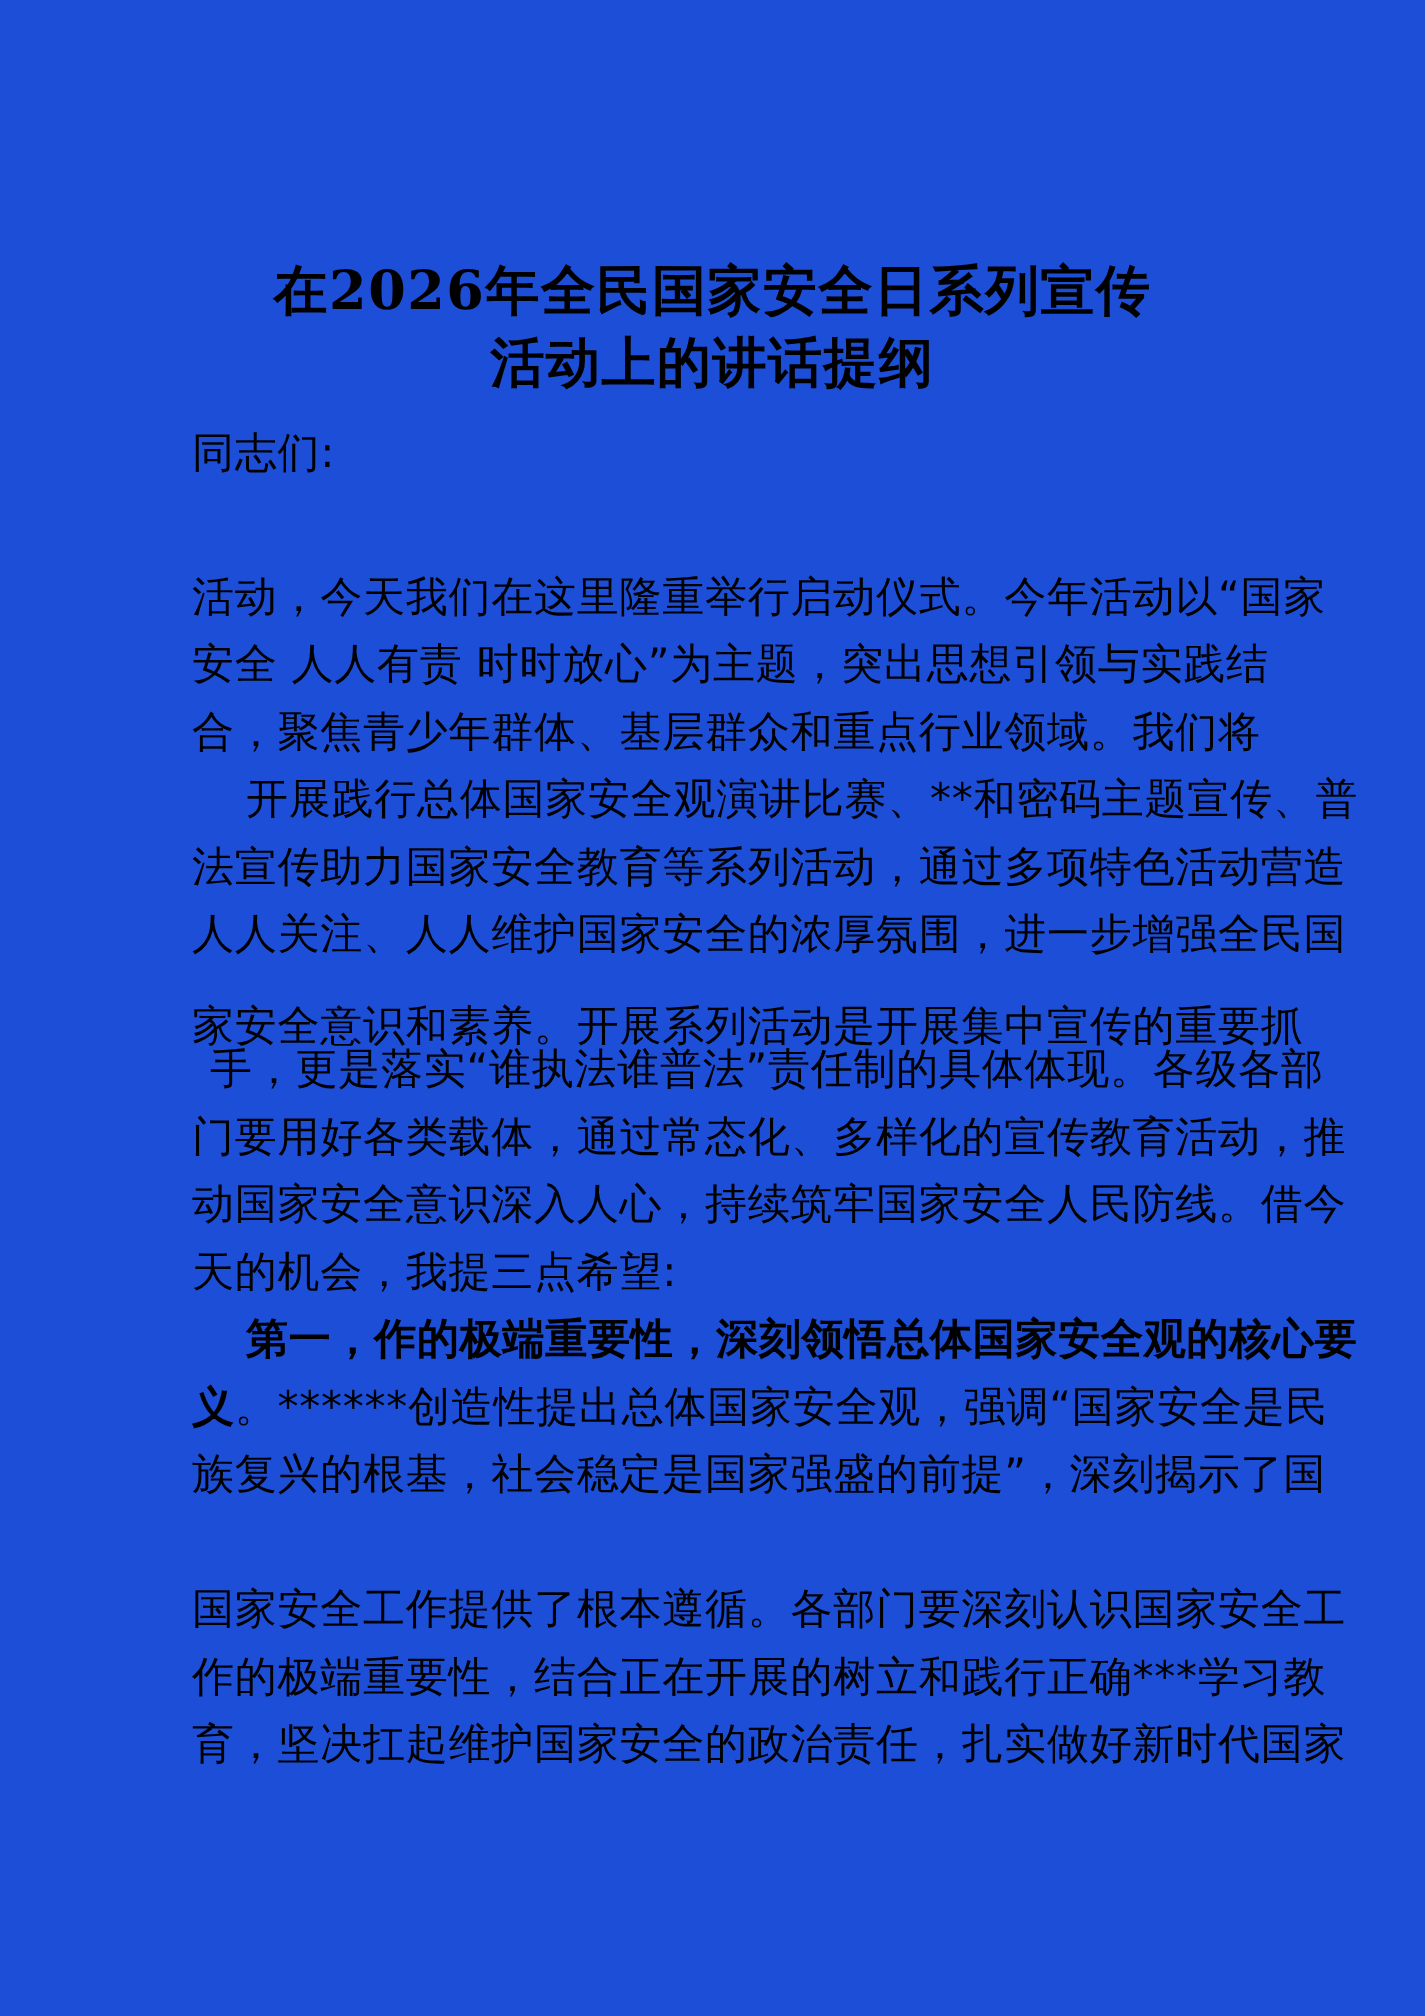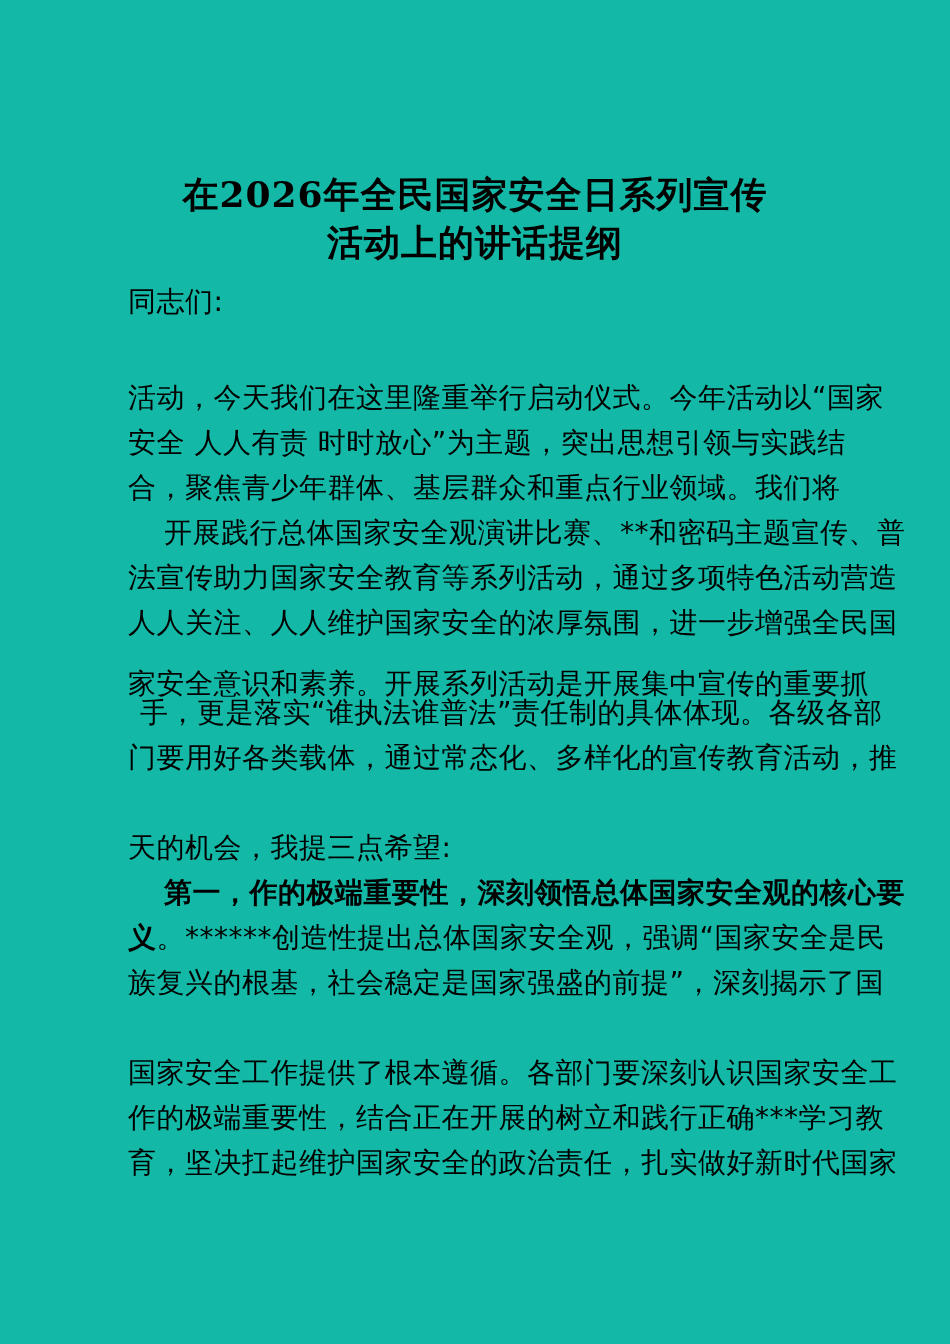--- a/index.html
+++ b/index.html
@@ -1,17 +1,17 @@
 <!DOCTYPE html>
 <html><head>
 <meta charset="utf-8">
 <style>
   html, body { margin: 0; padding: 0; background: #ffffff; }
   body { width: 950px; height: 1344px; overflow: hidden; position: relative; color: #000; }
-  .page { position: absolute; left: 0; top: 0; width: 950px; height: 1344px; background: #14b8a6; }
+  .page { position: absolute; left: 0; top: 0; width: 950px; height: 1344px; background: #1d4ed8; }
   .title {
     position: absolute; left: 0; width: 950px; text-align: center;
     font-family: "DejaVu Serif", "Liberation Serif", serif;
     font-weight: bold; font-size: 36px; line-height: 44px; letter-spacing: 1px;
   }
   .t1 { top: 172px; }
   .t2 { top: 220px; }
   .line {
     position: absolute; left: 128px; width: 700px; white-space: nowrap;
     font-family: "DejaVu Sans", "Liberation Sans", sans-serif;
@@ -30,20 +30,21 @@
 
   <div class="line" style="top:381px;">活动，今天我们在这里隆重举行启动仪式。今年活动以“国家</div>
   <div class="line" style="top:426px;">安全 人人有责 时时放心”为主题，突出思想引领与实践结</div>
   <div class="line" style="top:471px;">合，聚焦青少年群体、基层群众和重点行业领域。我们将</div>
   <div class="line" style="top:516px; left:164px;">开展践行总体国家安全观演讲比赛、**和密码主题宣传、普</div>
   <div class="line" style="top:561px;">法宣传助力国家安全教育等系列活动，通过多项特色活动营造</div>
   <div class="line" style="top:606px;">人人关注、人人维护国家安全的浓厚氛围，进一步增强全民国</div>
   <div class="line" style="top:636px;margin-top:31px;">家安全意识和素养。开展系列活动是开展集中宣传的重要抓</div>
   <div class="line" style="top:696px;margin-left:12px;">手，更是落实“谁执法谁普法”责任制的具体体现。各级各部</div>
   <div class="line" style="top:741px;text-align:right;">门要用好各类载体，通过常态化、多样化的宣传教育活动，推</div>
+  <div class="line" style="top:786px;">动国家安全意识深入人心，持续筑牢国家安全人民防线。借今</div>
   <div class="line" style="top:831px;">天的机会，我提三点希望:</div>
 
   <div class="line bold" style="top:876px; left:164px;">第一，作的极端重要性，深刻领悟总体国家安全观的核心要</div>
   <div class="line" style="top:921px;"><span class="bold">义</span><span>。******创造性提出总体国家安全观，强调“国家安全是民</span></div>
   <div class="line" style="top:966px;">族复兴的根基，社会稳定是国家强盛的前提”，深刻揭示了国</div>
   <div class="line" style="top:1056px;">国家安全工作提供了根本遵循。各部门要深刻认识国家安全工</div>
   <div class="line" style="top:1101px;">作的极端重要性，结合正在开展的树立和践行正确***学习教</div>
   <div class="line" style="top:1146px;">育，坚决扛起维护国家安全的政治责任，扎实做好新时代国家</div>
 </div>
 

